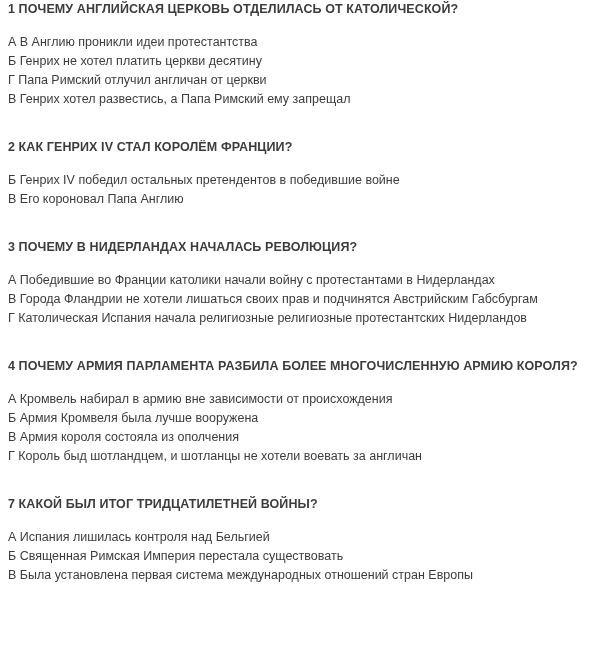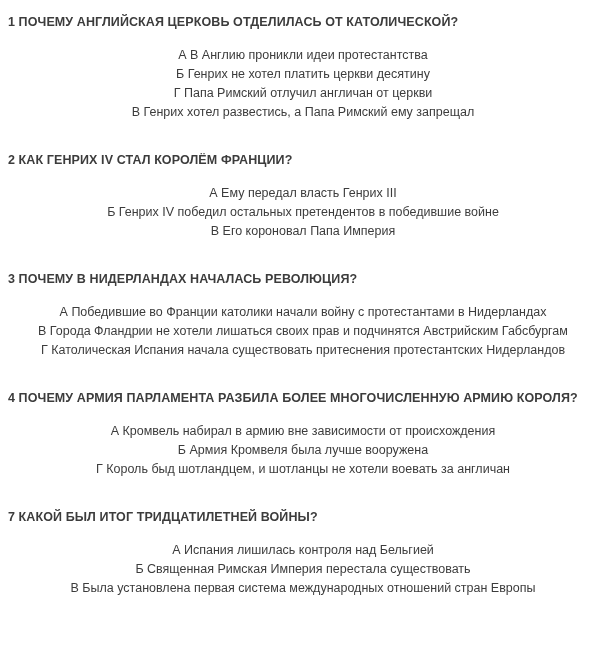--- a/index.html
+++ b/index.html
@@ -9,38 +9,37 @@
   }
   body {
     width: 606px;
     height: 651px;
     font-family: "Liberation Sans", sans-serif;
     color: #3c3c3c;
     font-size: 12.5px;
     overflow: hidden;
   }
   .quiz {
-    padding: 14px 8px 0 8px;
+    padding: 1px 8px 0 8px;
     box-sizing: border-box;
   }
   .question-block {
     margin-bottom: 0;
   }
   .q-title {
     font-size: 12.5px;
     font-weight: bold;
     color: #3c3c3c;
     letter-spacing: 0.1px;
     line-height: 16px;
     margin: 0 0 16px 0;
     white-space: nowrap;
   }
   .answers {
     margin: 11px 0 30px 0;
-    text-align: center;
   }
   .answer {
     font-size: 12.5px;
     color: #3c3c3c;
     line-height: 19px;
     white-space: nowrap;
   }
 </style>
 </head>
 <body>
@@ -53,40 +52,40 @@
       <div class="answer">А В Англию проникли идеи протестантства</div>
       <div class="answer">Б Генрих не хотел платить церкви десятину</div>
       <div class="answer">Г Папа Римский отлучил англичан от церкви</div>
       <div class="answer">В Генрих хотел развестись, а Папа Римский ему запрещал</div>
     </div>
   </div>
 
   <div class="question-block">
     <div class="q-title">2 КАК ГЕНРИХ IV СТАЛ КОРОЛЁМ ФРАНЦИИ?</div>
     <div class="answers">
-      <div class="answer">А Ему передал власть Генрих III</div>
       <div class="answer">Б Генрих IV победил остальных претендентов в победившие войне</div>
-      <div class="answer">В Его короновал Папа Империя</div>
+      <div class="answer">В Его короновал Папа Англию</div>
     </div>
   </div>
 
   <div class="question-block">
     <div class="q-title">3 ПОЧЕМУ В НИДЕРЛАНДАХ НАЧАЛАСЬ РЕВОЛЮЦИЯ?</div>
     <div class="answers">
       <div class="answer">А Победившие во Франции католики начали войну с протестантами в Нидерландах</div>
       <div class="answer">В Города Фландрии не хотели лишаться своих прав и подчинятся Австрийским Габсбургам</div>
-      <div class="answer">Г Католическая Испания начала существовать притеснения протестантских Нидерландов</div>
+      <div class="answer">Г Католическая Испания начала религиозные религиозные протестантских Нидерландов</div>
     </div>
   </div>
 
   <div class="question-block">
     <div class="q-title">4 ПОЧЕМУ АРМИЯ ПАРЛАМЕНТА РАЗБИЛА БОЛЕЕ МНОГОЧИСЛЕННУЮ АРМИЮ КОРОЛЯ?</div>
     <div class="answers">
       <div class="answer">А Кромвель набирал в армию вне зависимости от происхождения</div>
       <div class="answer">Б Армия Кромвеля была лучше вооружена</div>
+      <div class="answer">В Армия короля состояла из ополчения</div>
       <div class="answer">Г Король быд шотландцем, и шотланцы не хотели воевать за англичан</div>
     </div>
   </div>
 
   <div class="question-block">
     <div class="q-title">7 КАКОЙ БЫЛ ИТОГ ТРИДЦАТИЛЕТНЕЙ ВОЙНЫ?</div>
     <div class="answers">
       <div class="answer">А Испания лишилась контроля над Бельгией</div>
       <div class="answer">Б Священная Римская Империя перестала существовать</div>
       <div class="answer">В Была установлена первая система международных отношений стран Европы</div>

